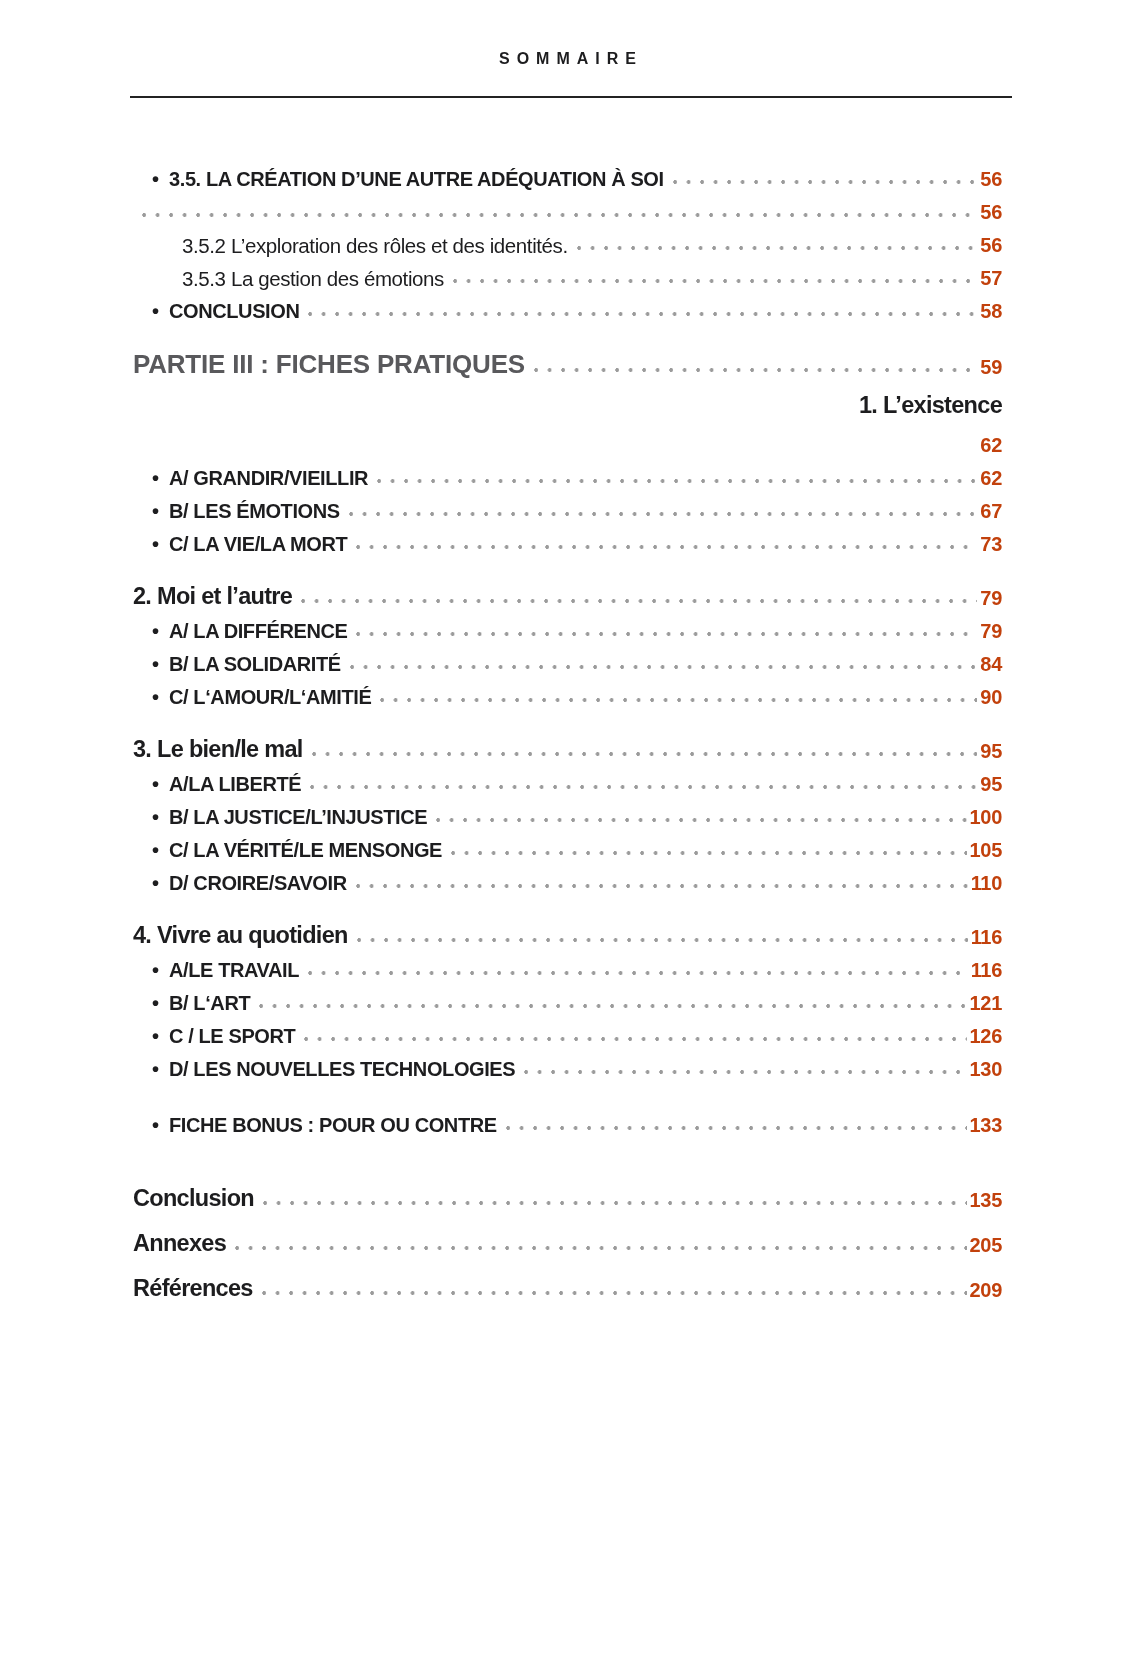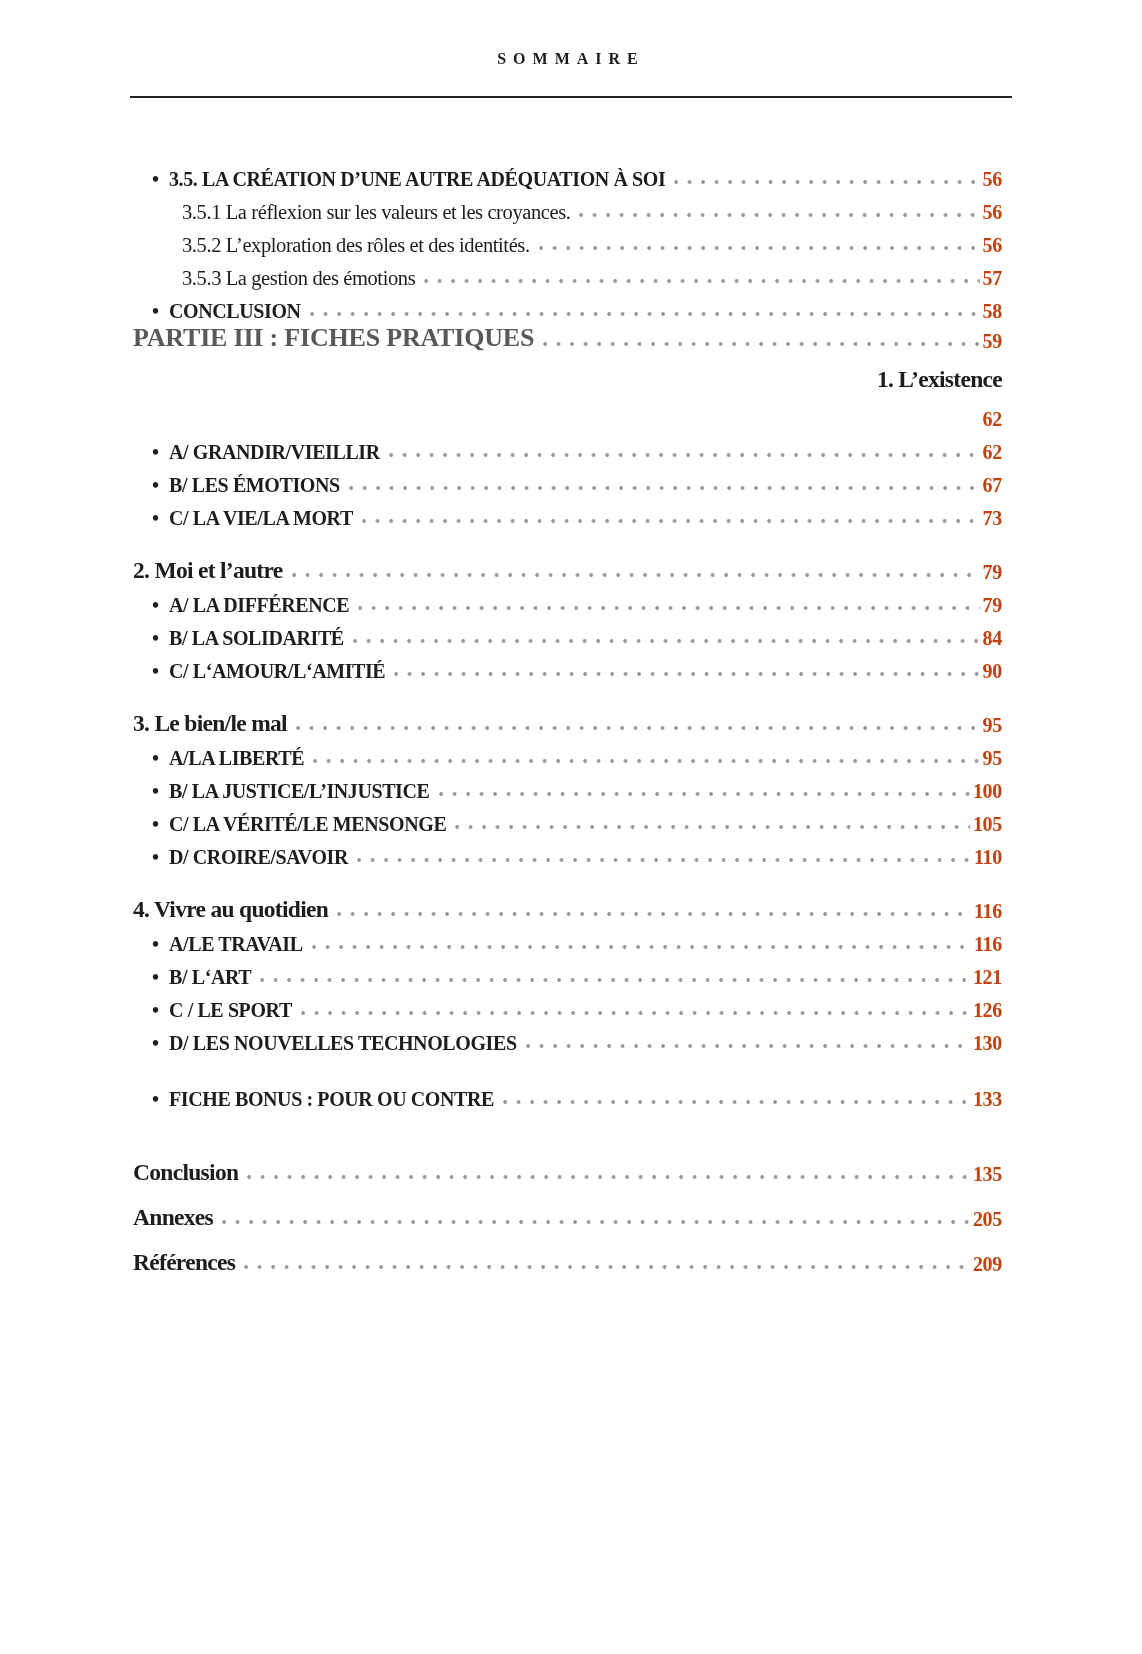--- a/index.html
+++ b/index.html
@@ -1,20 +1,20 @@
 <!DOCTYPE html>
 <html><head>
 <meta charset="utf-8">
 <style>
   html,body{margin:0;padding:0;background:#ffffff;}
   .page{
     position:relative;
     width:1142px;height:1654px;
     background:#ffffff;
-    font-family:Liberation Serif, serif;
+    font-family:Liberation Sans, sans-serif;
     color:#1d1d1f;
     overflow:hidden;
   }
   .header{
     position:absolute;top:50px;left:0;right:0;
     text-align:center;
     font-size:16px;font-weight:700;
     letter-spacing:7px;
     color:#1d1d1f;
   }
@@ -53,21 +53,21 @@
   .t-bullet .bullet{
     display:inline-block;
     font-weight:700;font-size:20px;line-height:23px;
     margin-right:10px;
   }
   .t-chapter .label{font-size:23.5px;line-height:27px;letter-spacing:-0.7px;}
   .t-part .label{font-size:26px;line-height:30px;letter-spacing:-0.2px;color:#59595c;}
   
   .g-first{margin-top:0;}
   .g-base{margin-top:10px;}
-  .g-part{}
+  .g-part{margin-top:26px;}
   .g-chapsm{margin-top:13px;flex-direction:column;}
   .g-chap{margin-top:27px;}
   .g-bonus{margin-top:33px;}
   .g-concl{margin-top:48px;}
   .g-ann{margin-top:18px;}
 </style>
 </head>
 <body>
 
 <div class="page">
@@ -75,21 +75,20 @@
   <div class="rule"></div>
   <div class="toc" id="toc">
       <div class="row t-bullet g-first">
     <span class="bullet">•</span>
     <span class="label">3.5. LA CRÉATION D’UNE AUTRE ADÉQUATION À SOI</span>
     <span class="leader"></span>
     <span class="pagenum">56</span>
   </div>
       <div class="row t-sub g-base">
 
-    <span class="label">3.5.1 La réflexion sur les valeurs et les croyances.</span>
     <span class="leader"></span>
     <span class="pagenum">56</span>
   </div>
       <div class="row t-sub g-base">
 
     <span class="label">3.5.2 L’exploration des rôles et des identités.</span>
     <span class="leader"></span>
     <span class="pagenum">56</span>
   </div>
       <div class="row t-sub g-base">

